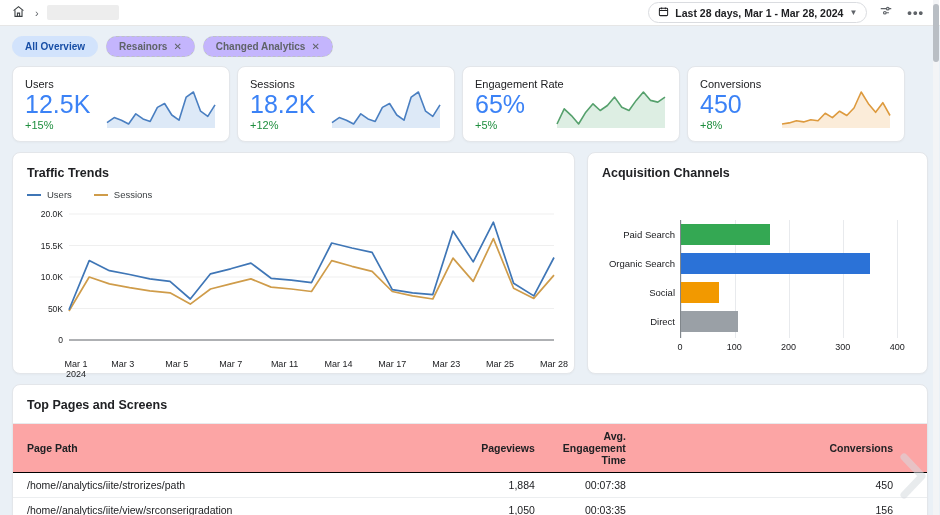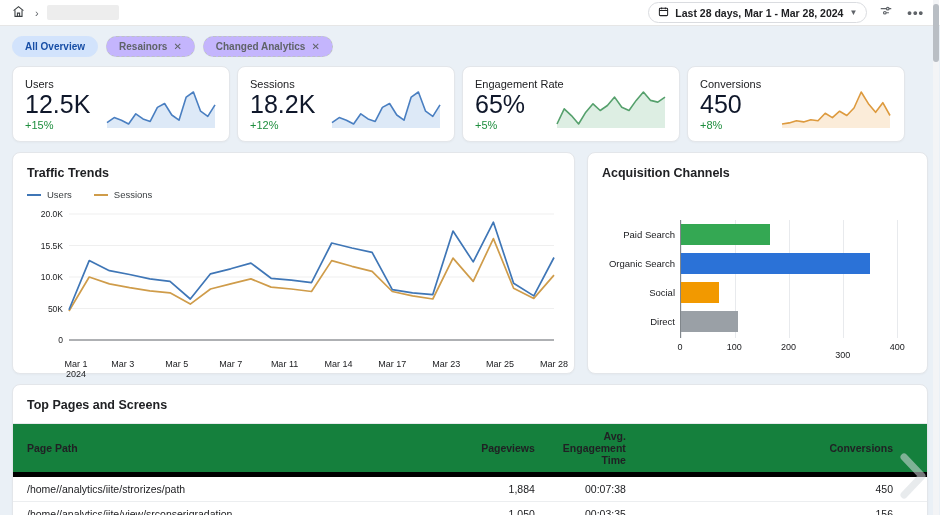--- a/index.html
+++ b/index.html
@@ -22,21 +22,21 @@
 
   .chipbar { display:flex; align-items:center; gap:8px; padding:10px 0 9px 0; }
   .chip { display:flex; align-items:center; gap:6px; font-size:10px; font-weight:bold; padding:4px 12px; border-radius:13px; cursor:pointer; }
   .chip.active { background:#d2e3fc; color:#174ea6; border:1px solid #d2e3fc; }
   .chip.normal { background:#c4b5fd; color:#5f6368; border:1px dashed #bdc1c6; }
   .chip-x { font-size:10px; color:#5f6368; cursor:pointer; font-weight:normal; }
 
   .kpi-row { display:flex; gap:7px; width:893px; }
   .kpi-card { position:relative; background:#fff; border:1px solid #e3e6ea; border-radius:8px; height:76px; flex:1; padding:11px 12px; box-shadow:0 1px 2px rgba(0,0,0,0.03); }
   .kpi-title { font-size:11px; color:#202124; }
-  .kpi-value { font-size:25px; line-height:29px; color:#0f172a; }
+  .kpi-value { font-size:25px; line-height:29px; color:#3b82f6; }
   .kpi-delta { font-size:11px; color:#1e8e3e; }
   .kpi-spark { position:absolute; right:12px; top:18px; }
 
   .main-row { display:flex; gap:12px; margin-top:10px; }
   .panel { background:#fff; border:1px solid #e3e6ea; border-radius:8px; box-shadow:0 1px 2px rgba(0,0,0,0.03); }
   .panel h2 { font-size:12.5px; font-weight:bold; color:#202124; }
 
   .traffic { width:563px; height:222px; padding:13px 14px; }
   .legend { display:flex; gap:22px; margin-top:9px; }
   .legend-item { display:flex; align-items:center; gap:6px; font-size:9.5px; color:#3c4043; }
@@ -50,21 +50,21 @@
   .acq-grid { position:absolute; top:0; bottom:0; width:1px; background:#e8eaed; }
   .acq-row { position:relative; height:29px; }
   .acq-bar { position:absolute; left:0; top:4px; height:21px; }
   .acq-label { position:absolute; left:-82px; width:76px; text-align:right; top:9px; font-size:9.5px; color:#202124; }
   .acq-ticks { position:relative; margin-left:78px; width:228px; height:14px; margin-top:4px; font-size:9px; color:#202124; }
   .acq-tick { position:absolute; transform:translateX(-50%); top:0; }
 
   .table-panel { margin-top:10px; width:916px; min-height:130px; padding:13px 0 0 0; }
   .table-panel h2 { padding:0 14px 11px 14px; }
   table { width:100%; border-collapse:collapse; font-size:10.5px; }
-  thead th { background:#15803d; font-weight:bold; text-align:right; padding:6px 14px; border-top:1px solid #e8eaed; border-bottom:5px solid #000000; }
+  thead th { background:#fca5a5; font-weight:bold; text-align:right; padding:6px 14px; border-top:1px solid #e8eaed; border-bottom:1px solid #000000; }
   thead th:first-child { text-align:left; }
   tbody td { text-align:right; padding:6px 14px; border-bottom:1px solid #eceef0; color:#202124; }
   tbody td:first-child { text-align:left; }
   th.col-0, td.col-0 { width:52%; }
   th.col-1, td.col-1 { width:14%; }
   th.col-2, td.col-2 { width:19%; padding-right:170px; }
   th.col-3, td.col-3 { width:15%; padding-right:34px; }
   thead th.col-2 { padding-right:170px; }
 
   
@@ -235,21 +235,21 @@
           </div>
           <div class="acq-row">
             <div class="acq-label">Direct</div>
             <div class="acq-bar" style="width: 25%; background: rgb(154, 160, 166);"></div>
           </div>
         </div>
       <div class="acq-ticks" id="acqTicks">
           <div class="acq-tick" style="left: 0%;">0</div>
           <div class="acq-tick" style="left: 23.8095%;">100</div>
           <div class="acq-tick" style="left: 47.619%;">200</div>
-          <div class="acq-tick" style="left: 71.4286%; margin-top: 8px;">300</div>
+          <div class="acq-tick" style="left: 71.4286%;">300</div>
           <div class="acq-tick" style="left: 95.2381%;">400</div>
         </div>
     </section>
   </div>
 
   <section class="panel table-panel">
     <h2>Top Pages and Screens</h2>
     <table>
       <thead>
           <tr id="tableHead">

